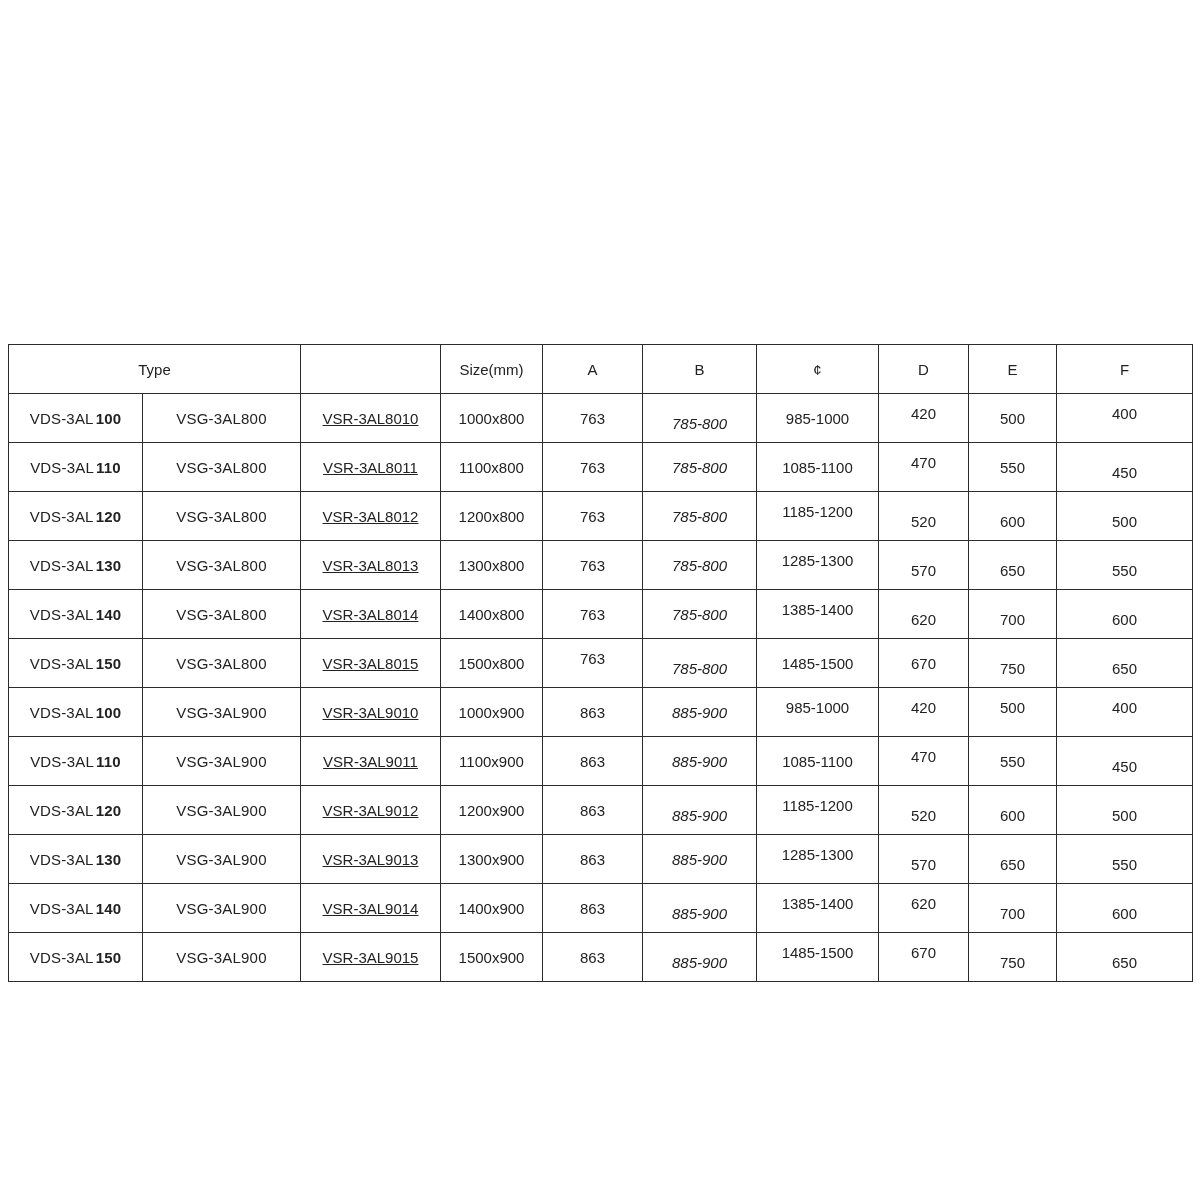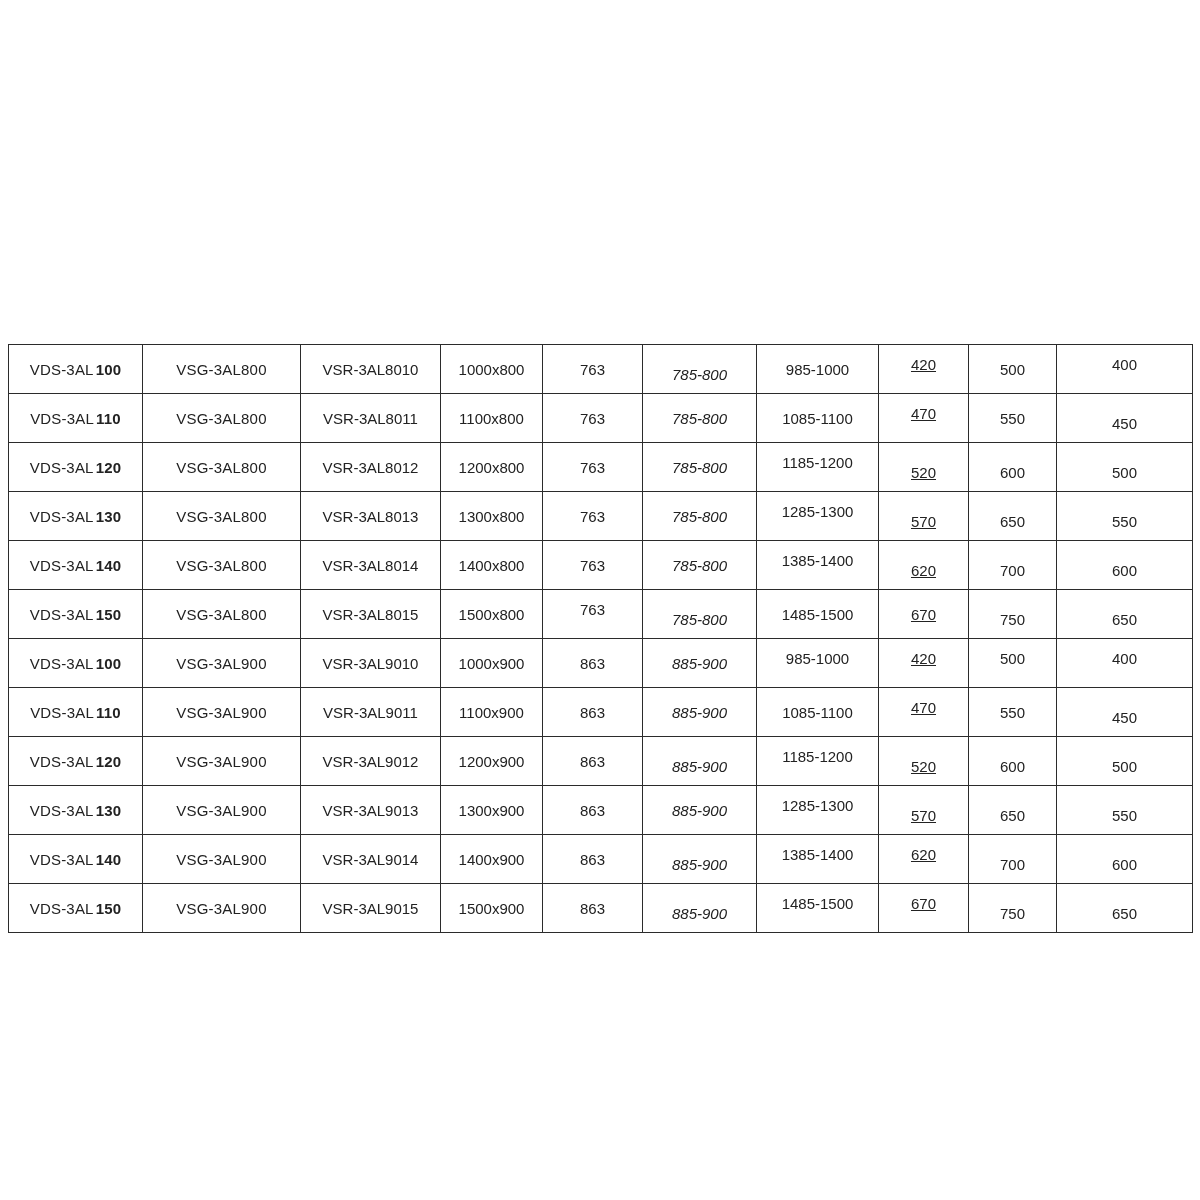--- a/index.html
+++ b/index.html
@@ -66,25 +66,25 @@
   }
 
   .typecell .num {
     font-weight: bold;
     padding-left: 2px;
   }
 
   .cell-a { font-size: 16px; }
   .cell-b { font-size: 16px; font-style: italic; }
   .cell-c { font-size: 16px; }
-  .cell-d { font-size: 15px; text-decoration: underline; }
+  .cell-d { font-size: 15px; }
   .cell-e { font-size: 15px; }
   .cell-f { font-size: 15px; }
   .cell-size { font-size: 15px; }
-  .cell-t3 { font-size: 15px; }
+  .cell-t3 { font-size: 15px; text-decoration: underline; }
 
   
   .n-up   { position: relative; top: -5px; }
   .n-down { position: relative; top: 5px; }
 </style>
 </head>
 <body>
 
 <div class="spec-table-wrap">
   <table class="spec-table">
@@ -94,20 +94,31 @@
       <col class="c-type3">
       <col class="c-size">
       <col class="c-a">
       <col class="c-b">
       <col class="c-c">
       <col class="c-d">
       <col class="c-e">
       <col class="c-f">
     </colgroup>
     <tbody id="table-body">
+      <tr class="hdr">
+        <td colspan="2">Type</td>
+        <td></td>
+        <td>Size(mm)</td>
+        <td>A</td>
+        <td>B</td>
+        <td>¢</td>
+        <td>D</td>
+        <td>E</td>
+        <td>F</td>
+      </tr>
     <tr>
           <td class="typecell"><span>VDS-3AL</span><span class="num">100</span></td>
           <td class="typecell">VSG-3AL800</td>
           <td class="cell-t3">VSR-3AL8010</td>
           <td class="cell-size">1000x800</td>
           <td class="cell-a">763</td>
           <td class="cell-b n-down">785-800</td>
           <td class="cell-c">985-1000</td>
           <td class="cell-d n-up">420</td>
           <td class="cell-e">500</td>

